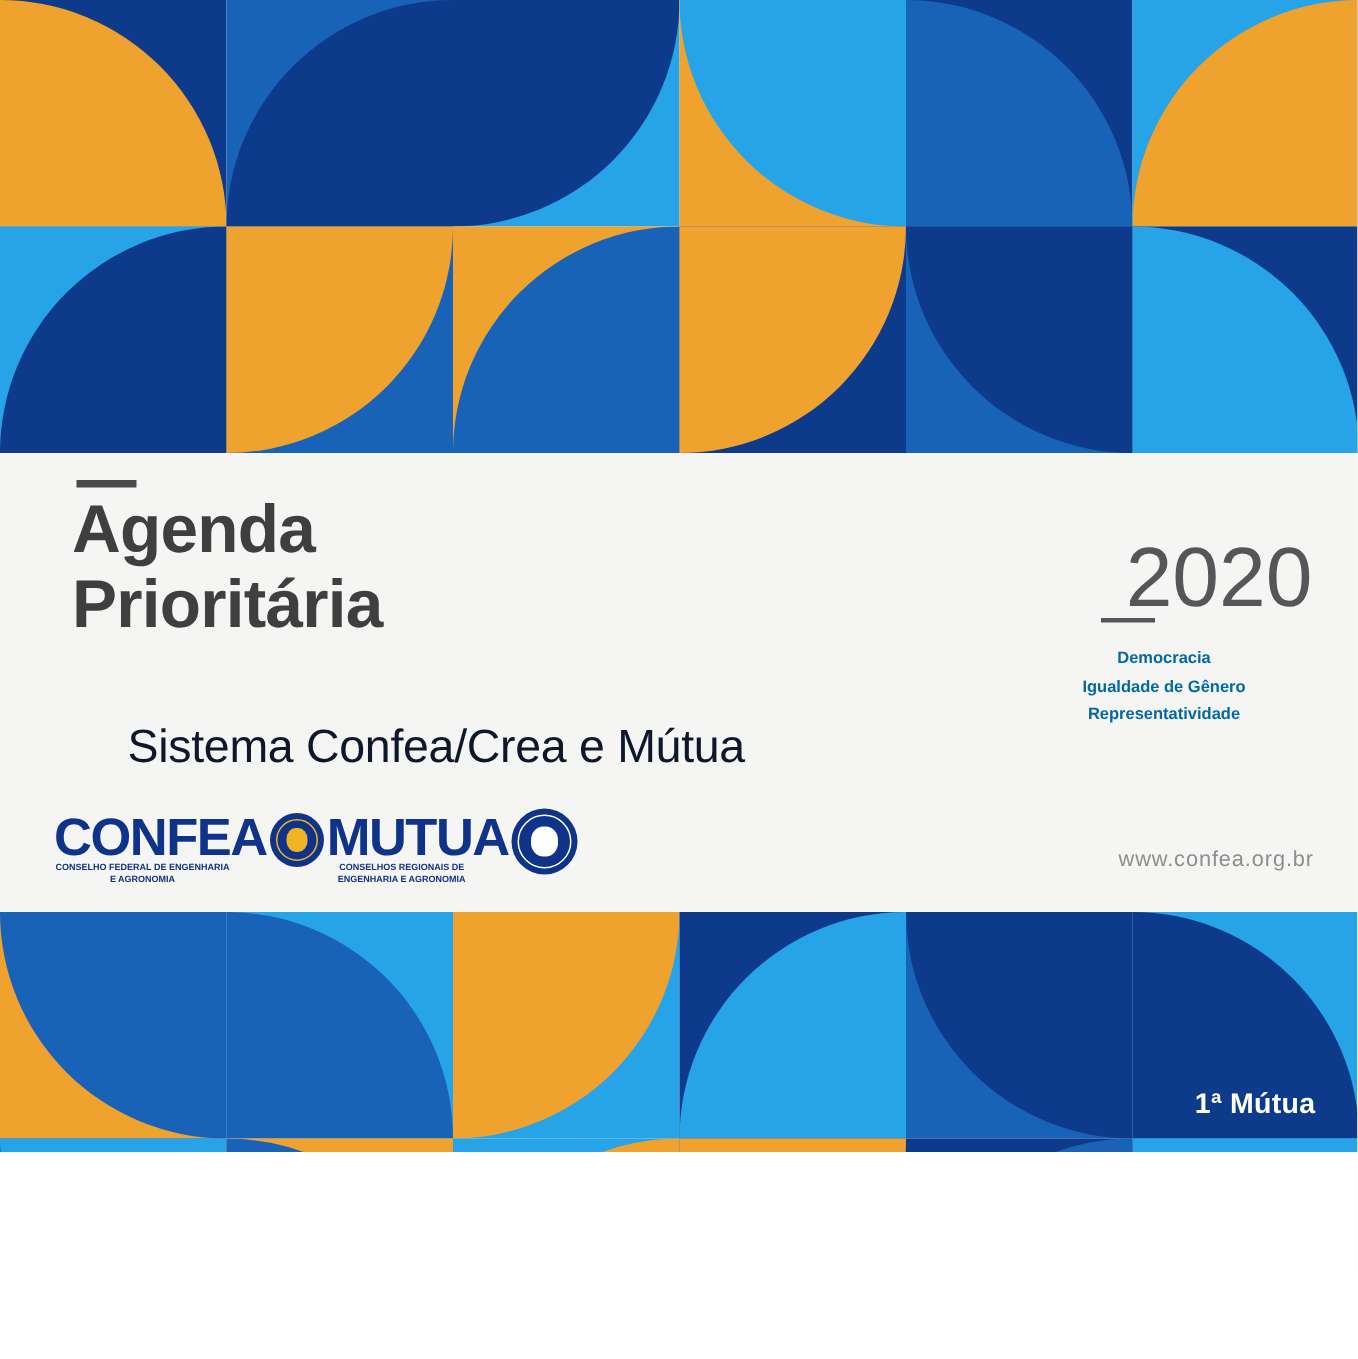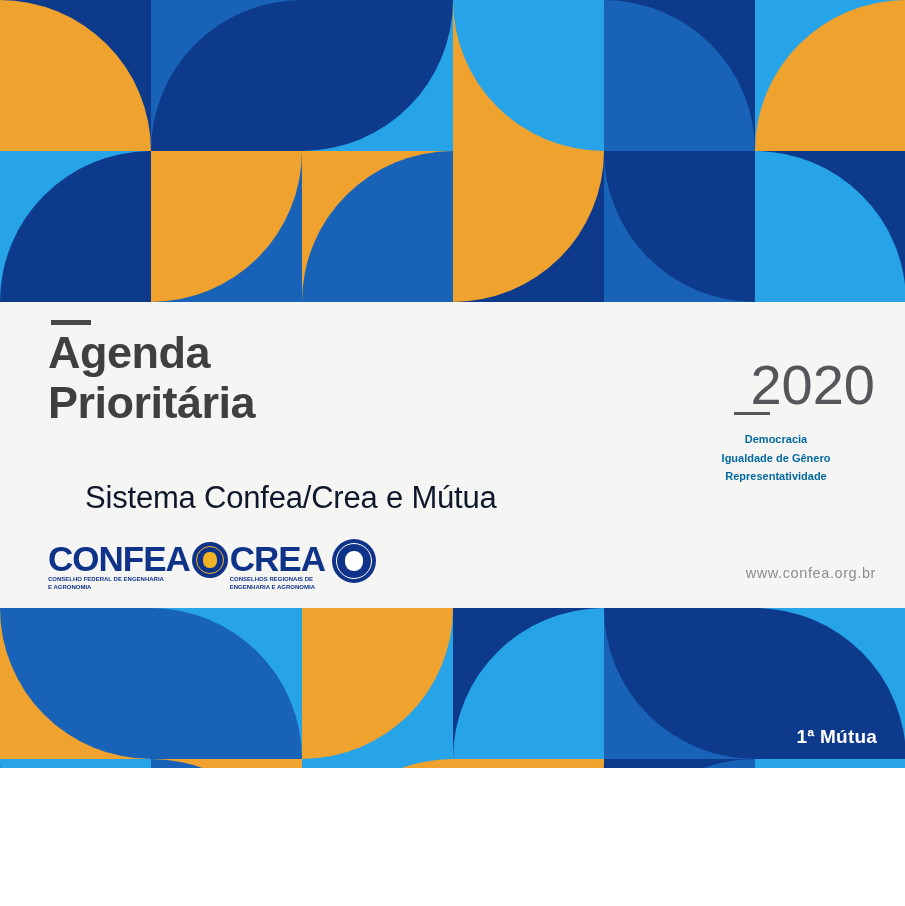--- a/index.html
+++ b/index.html
@@ -119,25 +119,26 @@
     right: 29px;
     top: 565px;
     color: #8d8d8d;
     font-size: 14.5px;
     letter-spacing: 0.6px;
   }
 
   
   #logos {
     position: absolute;
-    left: 48px;
+    left: 36px;
     top: 542px;
     height: 56px;
     display: flex;
     align-items: flex-start;
+    text-align: center;
   }
   .logo-block {
     display: flex;
     align-items: flex-start;
   }
   .logo-word {
     color: #10338a;
     font-size: 35px;
     font-weight: bold;
     letter-spacing: -1px;
@@ -281,21 +282,21 @@
         <div class="logo-sub" style="width:118px;">Conselho Federal de Engenharia e Agronomia</div>
       </div>
     </div>
 
     <div class="seal">
       <div class="seal-inner"></div>
     </div>
 
     <div class="logo-block">
       <div>
-        <div class="logo-word">CREA</div>
+        <div class="logo-word">MUTUA</div>
         <div class="logo-sub" style="width:100px;">Conselhos Regionais de Engenharia e Agronomia</div>
       </div>
     </div>
 
     <div class="seal mutua">
       <div class="seal-inner"></div>
     </div>
 
 
   </div>

